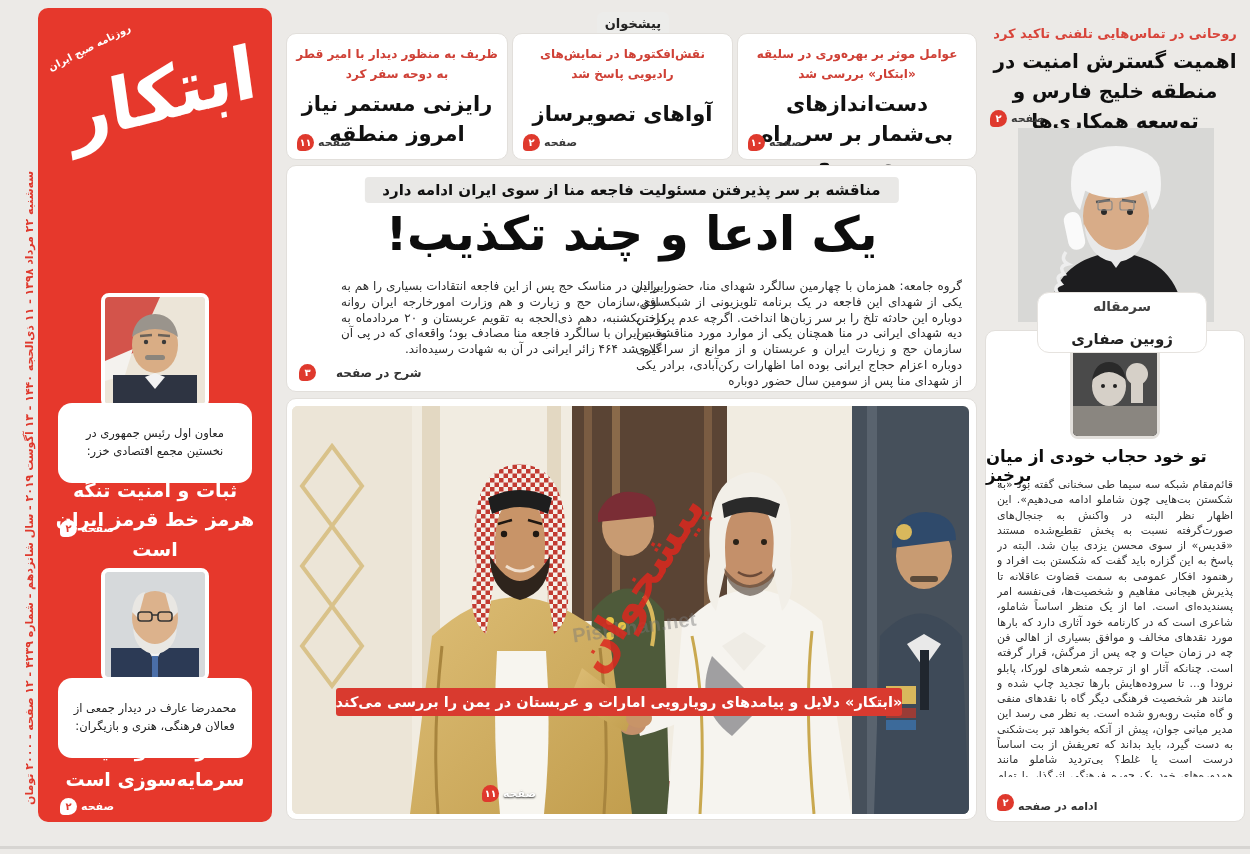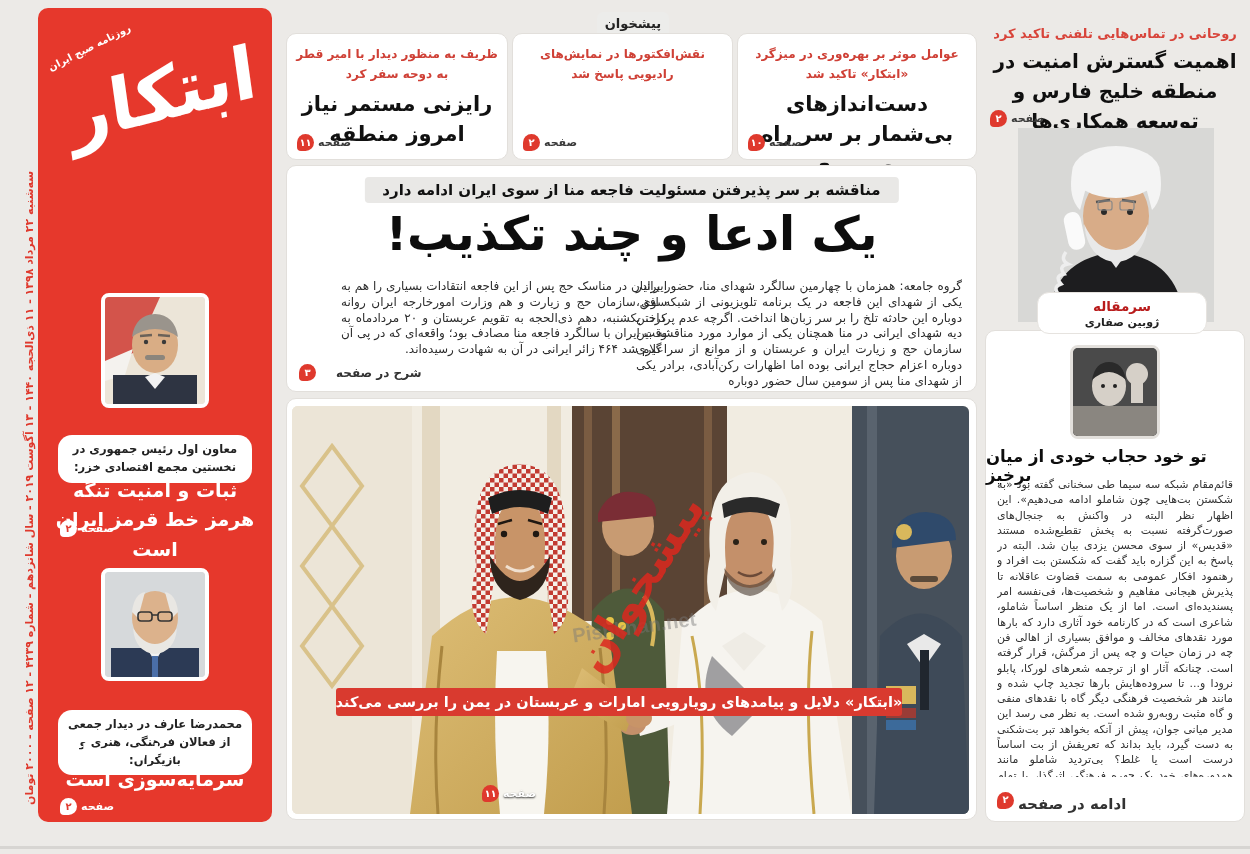--- a/index.html
+++ b/index.html
@@ -29,22 +29,22 @@
     transform:rotate(-90deg);
     color:#df392d;font-size:11px;font-weight:bold;text-align:right;direction:rtl;white-space:nowrap;
   }
 
   
   .sidebar{left:38px;top:8px;width:234px;height:814px;background:#e6382c;border-radius:10px;direction:rtl;}
   .logo-title{left:30px;top:50px;width:190px;color:#fff;font-size:72px;font-weight:bold;
     transform:rotate(-14deg) skewX(-6deg);text-align:center;line-height:1;}
   .logo-sub{left:6px;top:34px;color:#fff;font-size:10px;font-weight:bold;transform:rotate(-27deg);white-space:nowrap;}
   .side-photo{border:4px solid #fff;border-radius:8px;overflow:hidden;background:#ddd;}
-  .side-kicker{background:#fff;border-radius:14px;color:#222;font-size:11.5px;font-weight:bold;
-    text-align:center;padding:6px 8px;line-height:1.55;margin-top:32px;}
+  .side-kicker{background:#fff;border-radius:14px;color:#222;font-size:11.5px;font-weight:normal;
+    text-align:center;padding:22px 8px;line-height:1.55;}
   .side-headline{color:#fff;font-size:19px;font-weight:900;text-align:center;line-height:1.55;}
 
   
   .tab{left:597px;top:12px;width:72px;height:22px;background:#ececea;border-radius:6px 6px 0 0;
     display:flex;align-items:center;justify-content:center;font-size:13px;font-weight:bold;color:#222;}
 
   
   .topbox{display:flex;flex-direction:column;align-items:center;padding:10px 8px 6px;}
   .topbox .kick{color:#cf4036;font-size:12px;font-weight:bold;text-align:center;line-height:1.7;}
   .topbox .head{color:#111;font-size:21px;font-weight:900;text-align:center;line-height:1.45;margin-top:4px;}
@@ -71,30 +71,30 @@
     transform:rotate(-58deg);transform-origin:center;}
   .wm-en{position:absolute;left:280px;top:210px;color:rgba(120,120,120,.45);font-size:20px;font-weight:bold;
     transform:rotate(-8deg);font-family:"Liberation Sans", sans-serif;direction:ltr;}
 
   
   .rc-kicker{left:985px;top:26px;width:260px;text-align:center;color:#d8443a;font-size:13px;font-weight:bold;}
   .rc-head{left:985px;top:46px;width:260px;text-align:center;color:#0f0f0f;font-size:20px;font-weight:900;line-height:1.5;}
   .rc-badge{left:990px;top:110px;}
   .ed-pill{left:1037px;top:292px;width:156px;background:#fff;border-radius:12px;text-align:center;padding:5px 6px 4px;
     border:1px solid #e6e3df;}
-  .ed-pill .sec{color:#b91c1c;font-size:13.5px;font-weight:900;}
-  .ed-pill .auth{color:#222;font-size:11px;font-weight:bold;margin-top:2px;}
+  .ed-pill .sec{color:#404040;font-size:13.5px;font-weight:900;}
+  .ed-pill .auth{color:#222;font-size:15px;font-weight:bold;margin-top:16px;}
   .ed-card{left:985px;top:330px;width:260px;height:492px;}
   .ed-photo{position:absolute;left:50%;transform:translateX(-50%);top:14px;width:84px;height:88px;
     border:3px solid #e3e0dc;border-radius:8px;overflow:hidden;background:#666;}
   .ed-head{position:absolute;top:116px;left:0;right:0;text-align:left;color:#0d0d0d;font-size:16.5px;font-weight:900;}
   .ed-body{position:absolute;top:146px;left:11px;right:11px;height:300px;overflow:hidden;
     font-size:11px;line-height:15.3px;color:#333;text-align:justify;}
   .ed-more{position:absolute;left:11px;bottom:8px;}
-  .ed-more .bw{font-size:15px;color:#333;margin-top:8px;}
+  .ed-more .bw{font-size:11px;color:#333;margin-top:8px;}
 
   .bottom-rule{left:0;top:846px;width:1250px;height:3px;background:#d7d5d2;}
 </style>
 </head>
 <body>
 
 <div id="canvas">
 
   <div class="abs date-strip">سه‌شنبه ۲۲ مرداد ۱۳۹۸ - ۱۱ ذی‌الحجه ۱۴۴۰ - ۱۳ آگوست ۲۰۱۹ - سال شانزدهم - شماره ۴۲۳۹ - ۱۲ صفحه - ۲۰۰۰ تومان</div>
 
@@ -143,30 +143,31 @@
     <div class="abs side-headline" style="left:14px;top:728px;width:206px;">هنر صدا و سیما سرمایه‌سوزی است</div>
     <div class="abs badge on-red" style="left:22px;top:790px;">
       <span class="bw">صفحه</span>
       <span class="bd">۲</span>
     </div>
   </div>
 
   <div class="abs tab">پیشخوان</div>
 
   <div class="abs whitebox topbox" style="left:737px;top:33px;width:240px;height:127px;">
-    <div class="kick">عوامل موثر بر بهره‌وری در میزگرد «ابتکار» تاکید شد</div>
+    <div class="kick">عوامل موثر بر بهره‌وری در سلیقه «ابتکار» بررسی شد</div>
     <div class="head">دست‌اندازهای بی‌شمار بر سر راه بهره‌وری</div>
     <div class="badge">
       <span class="bw">صفحه</span>
       <span class="bd">۱۰</span>
     </div>
   </div>
 
   <div class="abs whitebox topbox" style="left:512px;top:33px;width:221px;height:127px;">
     <div class="kick">نقش‌افکتورها در نمایش‌های رادیویی پاسخ شد</div>
+    <div class="head" style="margin-top:14px;">آواهای تصویرساز</div>
     <div class="badge">
       <span class="bw">صفحه</span>
       <span class="bd">۲</span>
     </div>
   </div>
 
   <div class="abs whitebox topbox" style="left:286px;top:33px;width:222px;height:127px;">
     <div class="kick">ظریف به منظور دیدار با امیر قطر به دوحه سفر کرد</div>
     <div class="head">رایزنی مستمر نیاز امروز منطقه</div>
     <div class="badge">

